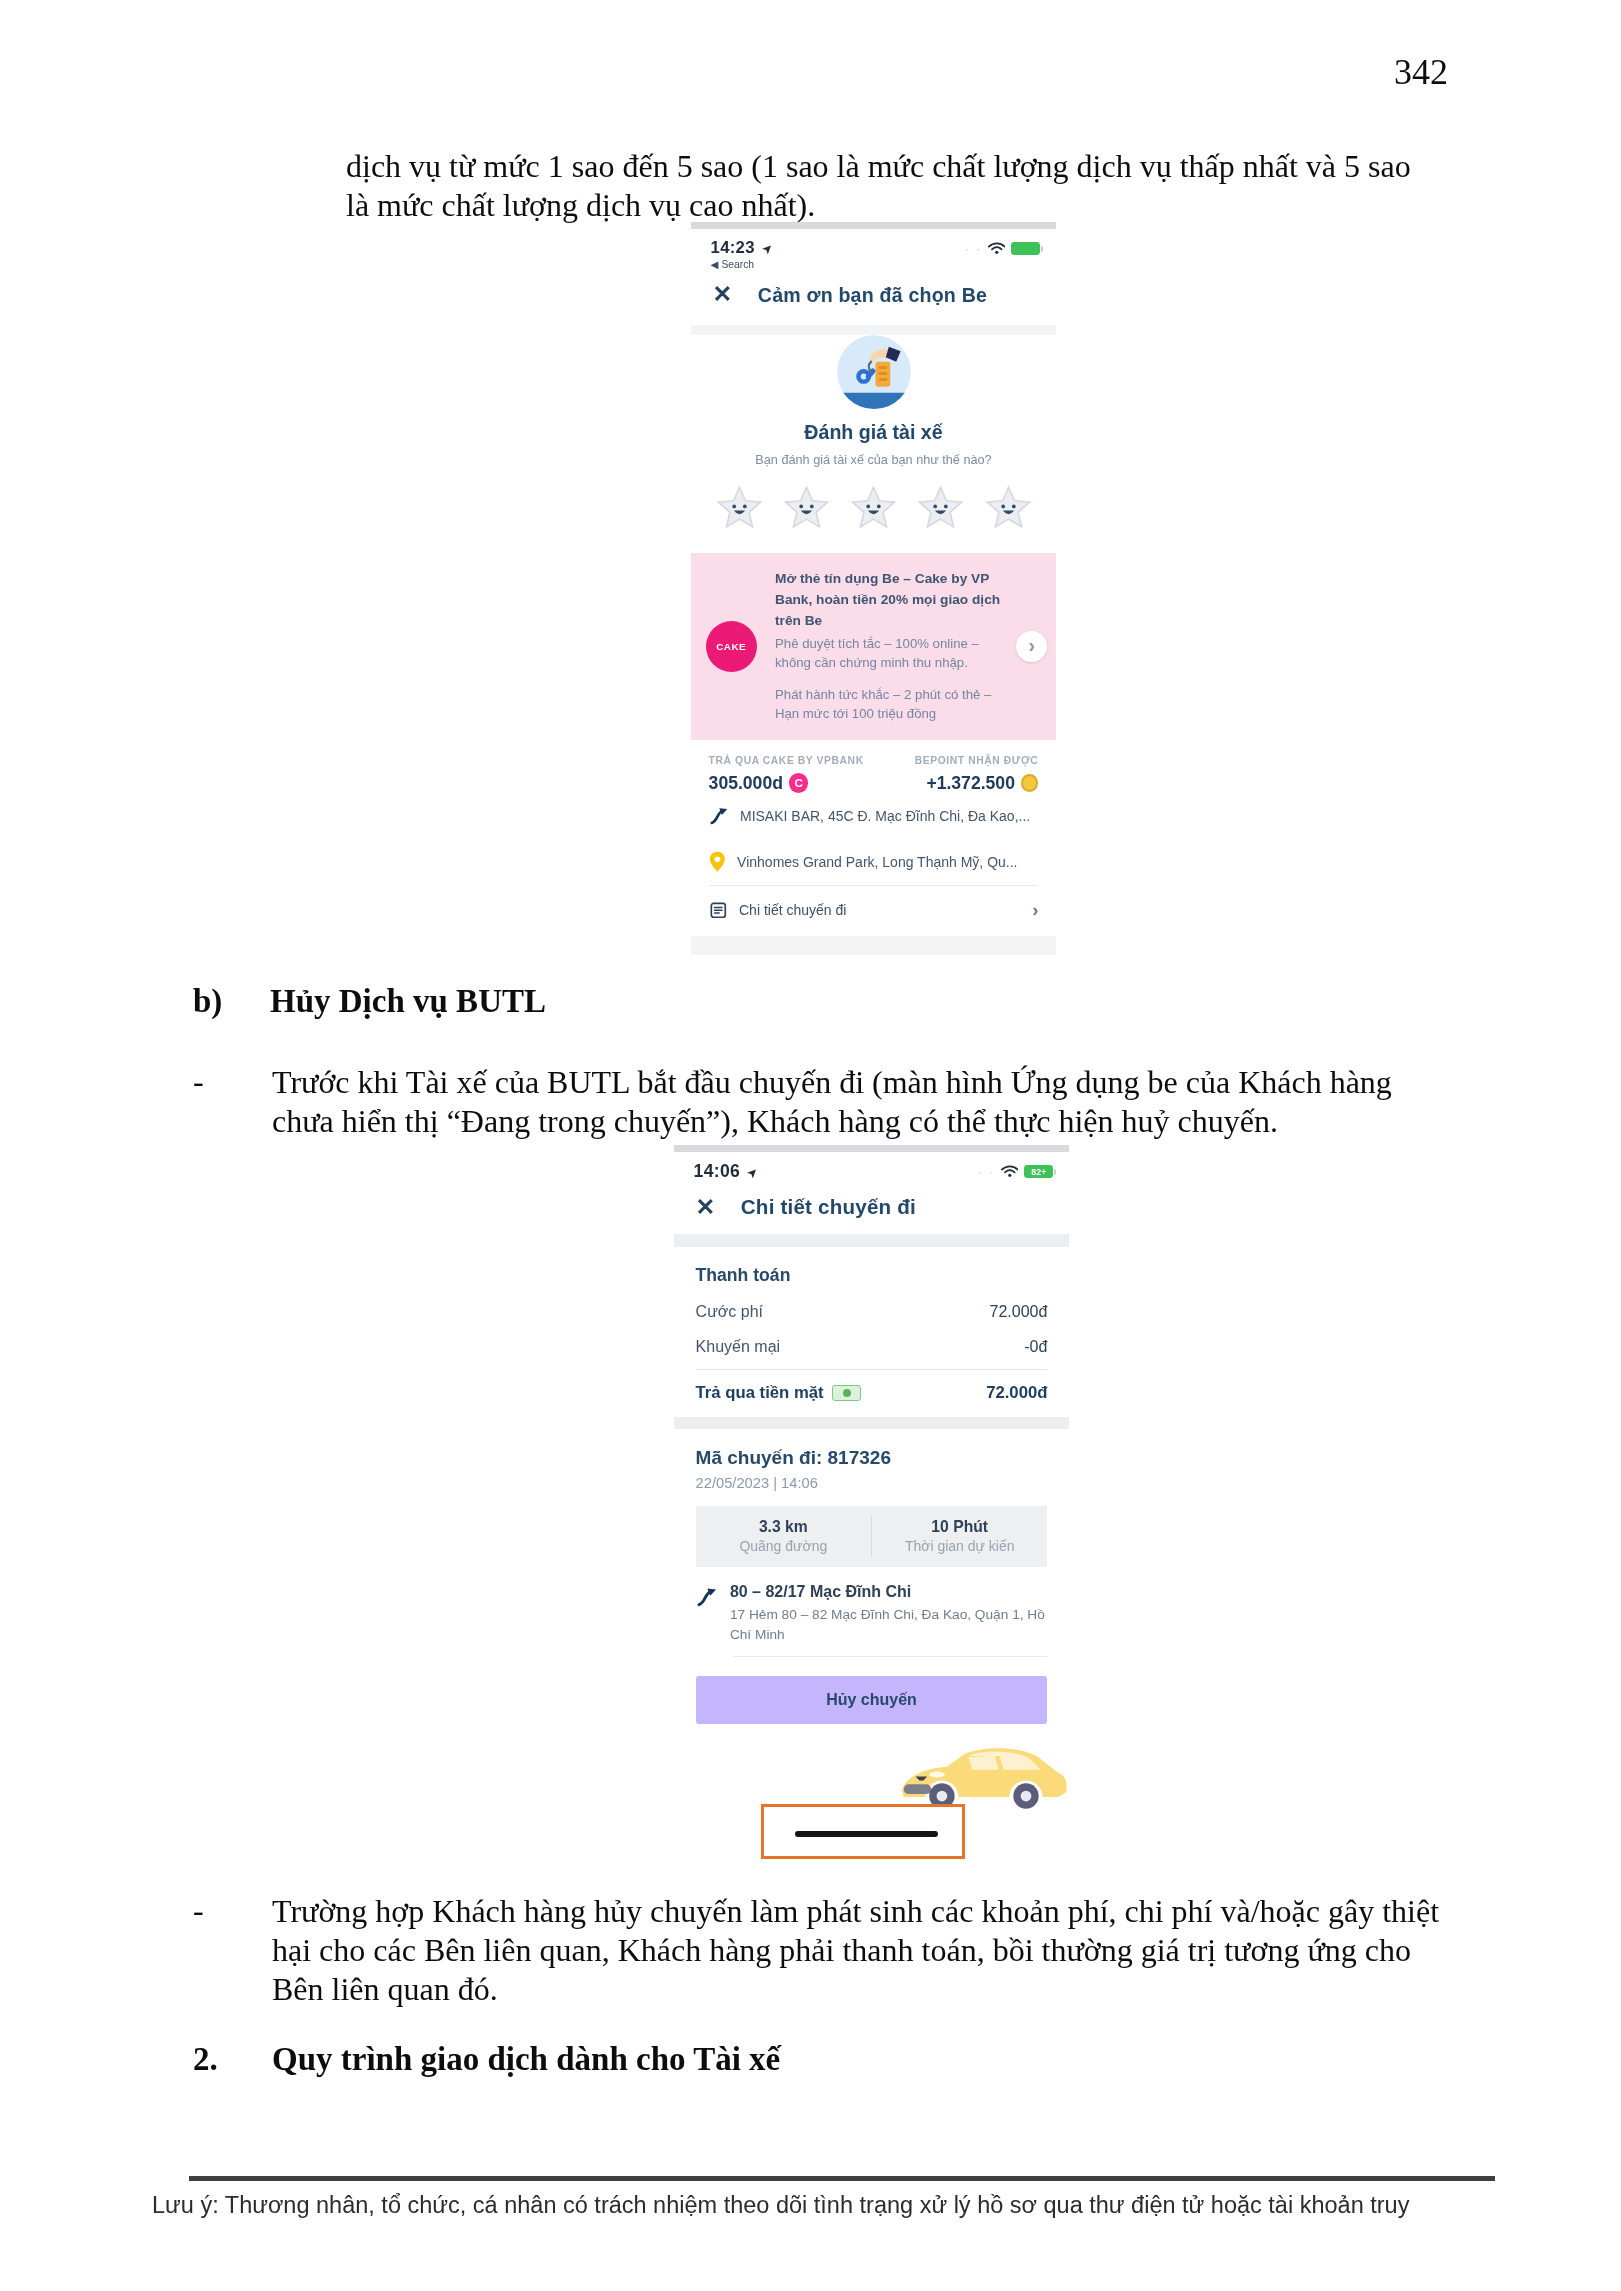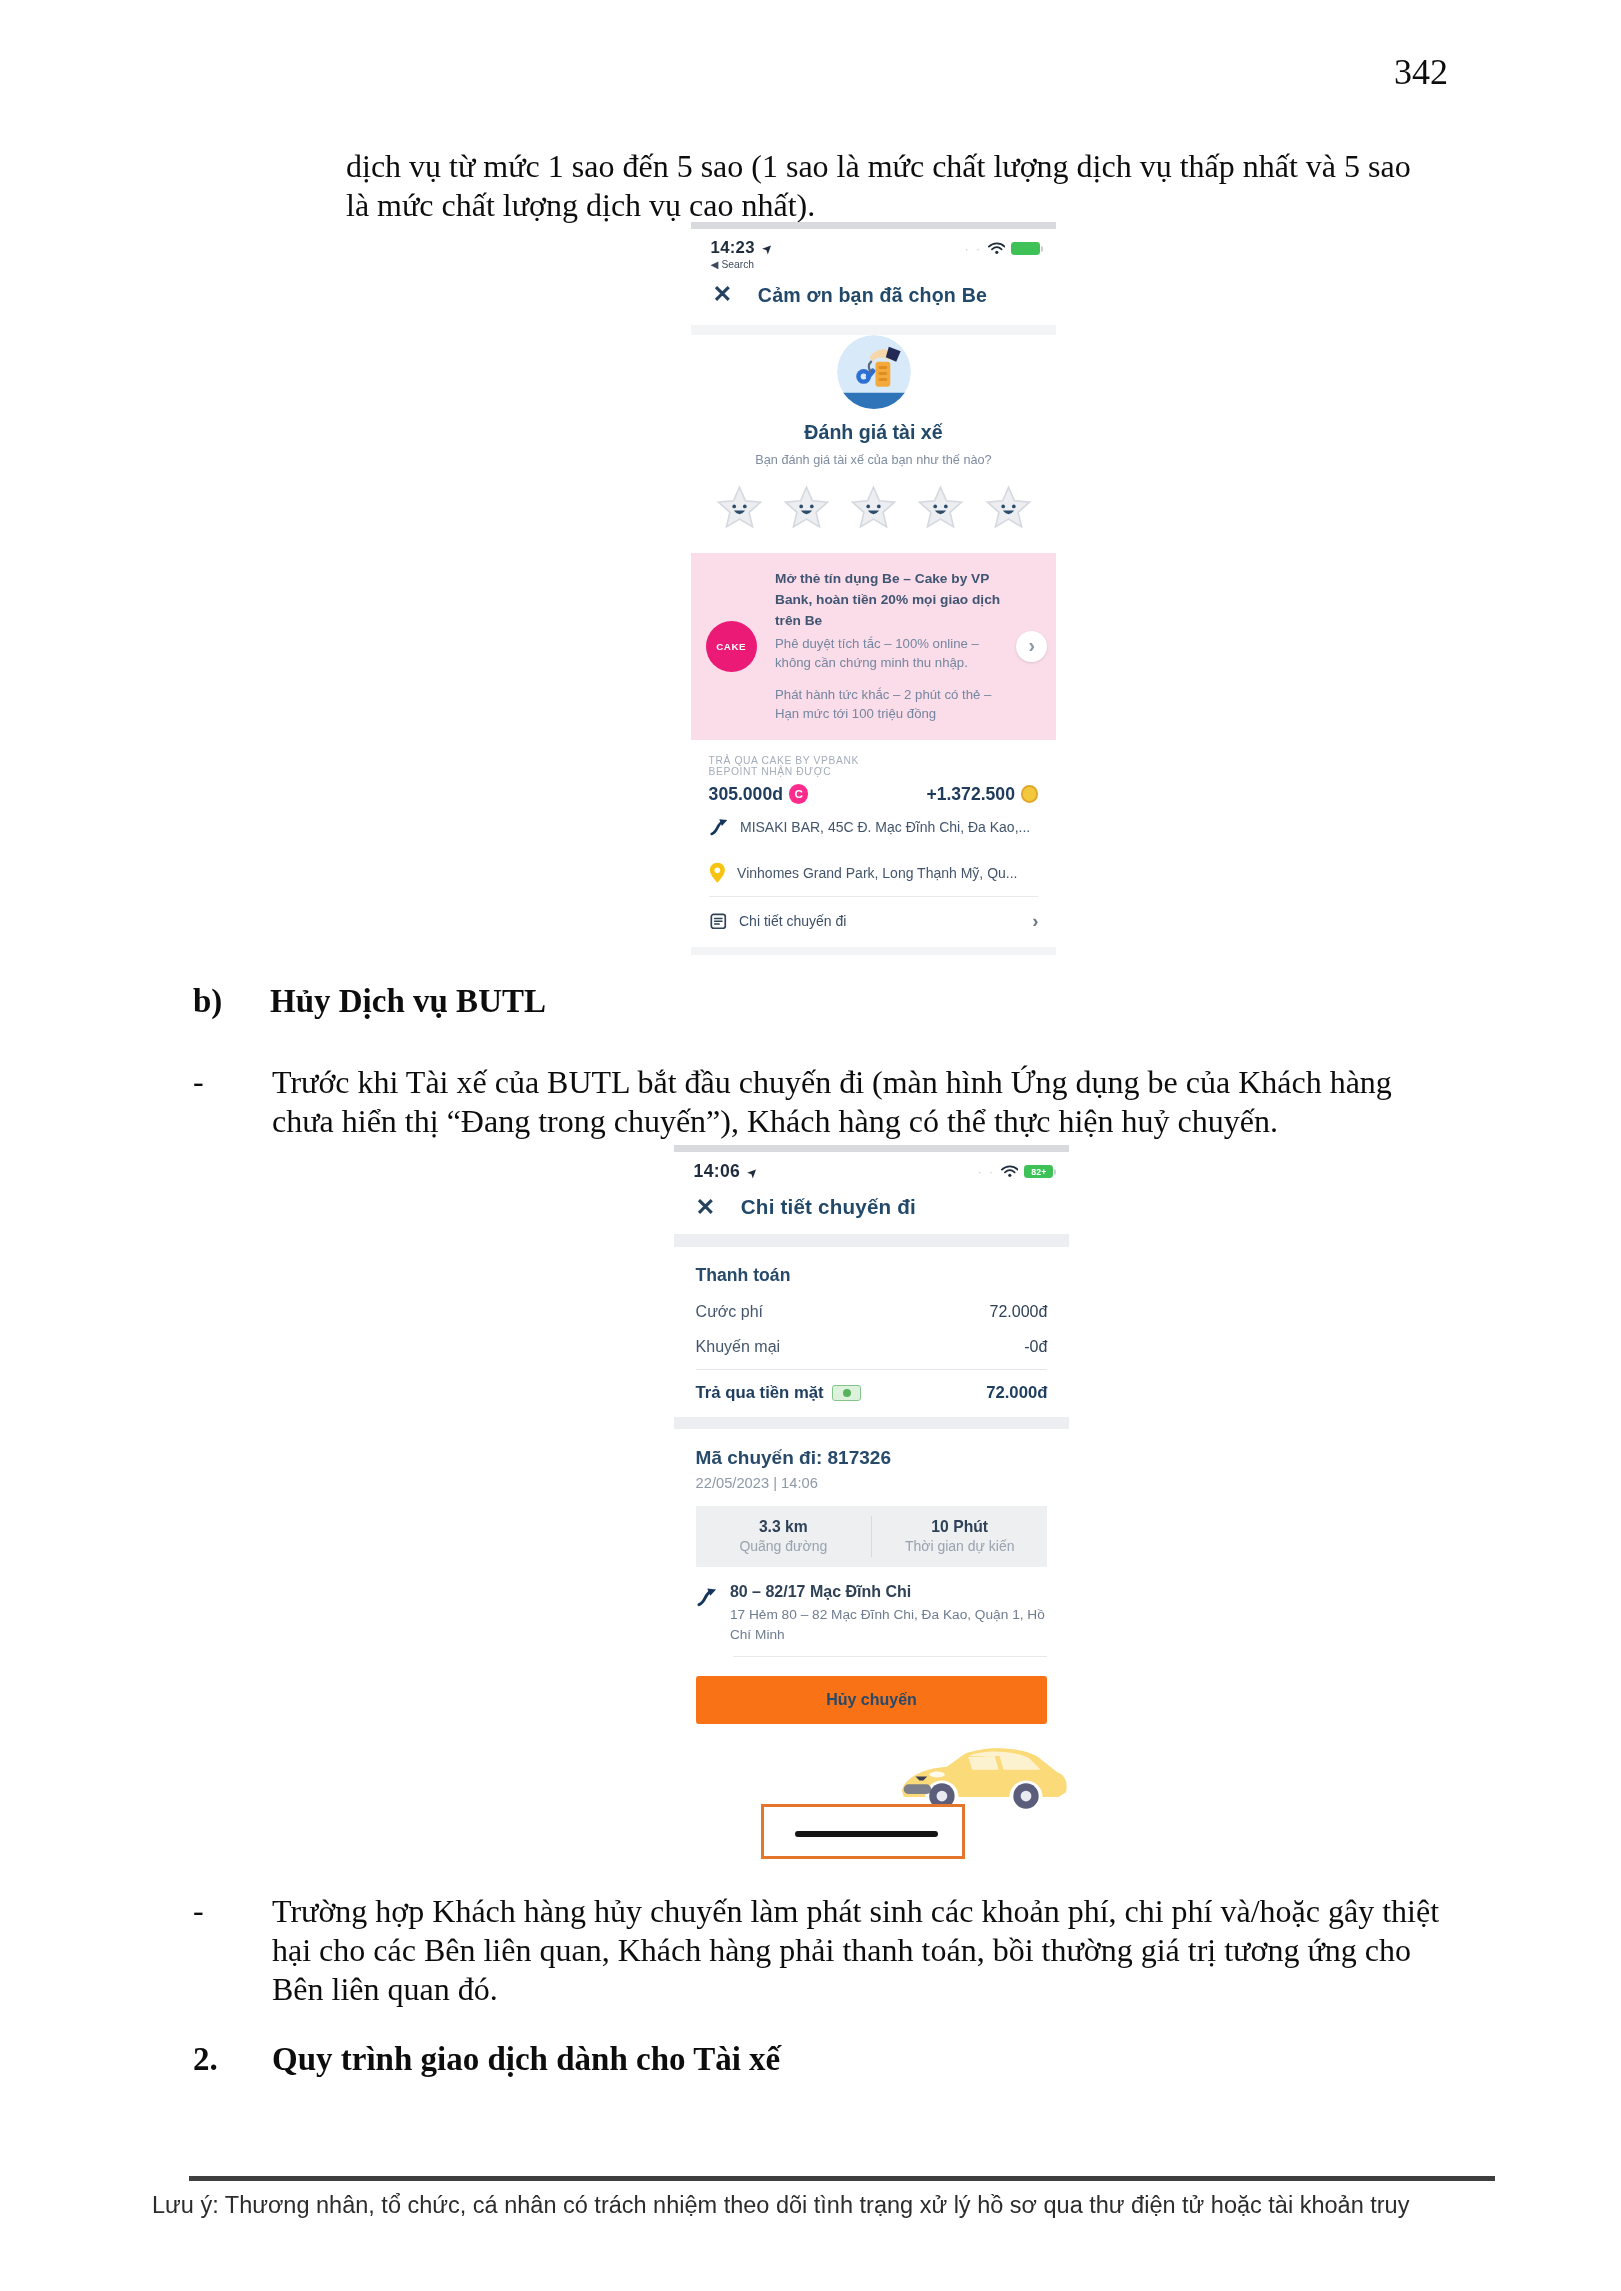--- a/index.html
+++ b/index.html
@@ -51,22 +51,22 @@
       background:#ec1a77;color:#fff;display:flex;align-items:center;justify-content:center;
       font-size:9.8px;font-weight:bold;letter-spacing:0.5px;}
   .promo-title{font-size:13.7px;font-weight:bold;color:#3f5572;line-height:1.5;}
   .promo-desc{font-size:13.2px;color:#7487a0;line-height:1.45;margin-top:2.9px;}
   .promo-desc2{font-size:13.2px;color:#7487a0;line-height:1.45;margin-top:12.7px;}
   .chev-circle{position:absolute;right:8.8px;top:50%;margin-top:-15.7px;width:31px;height:31px;border-radius:50%;
       background:#fff;box-shadow:0 1px 2.9px rgba(0,0,0,.12);display:flex;align-items:center;justify-content:center;
       color:#8a97a8;font-size:19.6px;font-weight:bold;padding-bottom:2px;box-sizing:border-box;}
 
   .paycard{background:#fff;padding:14.7px 17.6px 0;}
-  .pay-labels{display:flex;justify-content:space-between;font-size:10.3px;font-weight:normal;
-      color:#a3adba;letter-spacing:0.6px;flex-direction:column;}
+  .pay-labels{display:flex;justify-content:space-between;font-size:10.3px;font-weight:bold;
+      color:#a3adba;letter-spacing:0.6px;}
   .pay-values{display:flex;justify-content:space-between;align-items:center;margin-top:6.9px;}
   .pv{font-size:17.6px;font-weight:800;color:#203c5c;display:flex;align-items:center;gap:5.9px;}
   .c-badge{width:19.6px;height:19.6px;border-radius:50%;background:#fd2b8b;color:#fff;font-size:11.8px;font-weight:800;
       display:flex;align-items:center;justify-content:center;}
   .coin{width:17.6px;height:17.6px;border-radius:50%;background:#f3c83d;border:2px solid #e0a92e;box-sizing:border-box;}
   .addr-row{display:flex;align-items:center;gap:11.8px;padding:12.7px 0;font-size:14px;color:#43556c;}
   .addr-row .txt{white-space:nowrap;overflow:hidden;}
   .detail-row{display:flex;align-items:center;gap:11.8px;padding:12.7px 0 14.7px;font-size:14px;color:#3c4f68;
       border-top:1px solid #e7e9ec;}
   .detail-row .grow{flex:1;}
@@ -92,21 +92,21 @@
   .info-box{display:flex;background:#edeff1;margin-top:14.7px;height:61px;align-items:center;text-align:center;}
   .info-half{flex:1;}
   .info-top{font-size:15.7px;font-weight:bold;color:#2e4157;}
   .info-bot{font-size:14px;color:#99a3b0;margin-top:2px;}
   .info-div{width:1px;height:41px;background:#d7dade;}
   .addr2{display:flex;gap:12.7px;margin-top:16.7px;}
   .addr2 .icon-col{width:23.5px;display:flex;justify-content:center;padding-top:2.9px;}
   .addr2 .a-title{font-size:16px;font-weight:bold;color:#2e4157;}
   .addr2 .a-sub{font-size:13.7px;color:#6e7d90;line-height:1.42;margin-top:3.9px;}
   .addr-div{border-top:1px solid #e7e9ec;margin:11.8px 0 0 37px;}
-  .cancel-btn{margin:18.6px 0 0;height:48px;background:#f97316;border-radius:2.9px;display:flex;
+  .cancel-btn{margin:18.6px 0 0;height:48px;background:#c4b5fd;border-radius:2.9px;display:flex;
       align-items:center;justify-content:center;font-size:16px;font-weight:bold;color:#27496a;}
   .car{position:absolute;left:220px;top:596px;width:176px;height:71px;}
   .orange-box{position:absolute;left:87px;top:659px;width:204px;height:55px;background:#fff;
       border:3.9px solid #e4752c;box-sizing:border-box;}
   .orange-box i{position:absolute;left:31px;top:23.5px;width:143px;height:6.9px;background:#151515;border-radius:2.9px;display:block;}
 </style>
 </head>
 <body>
 
 <div class="page">

